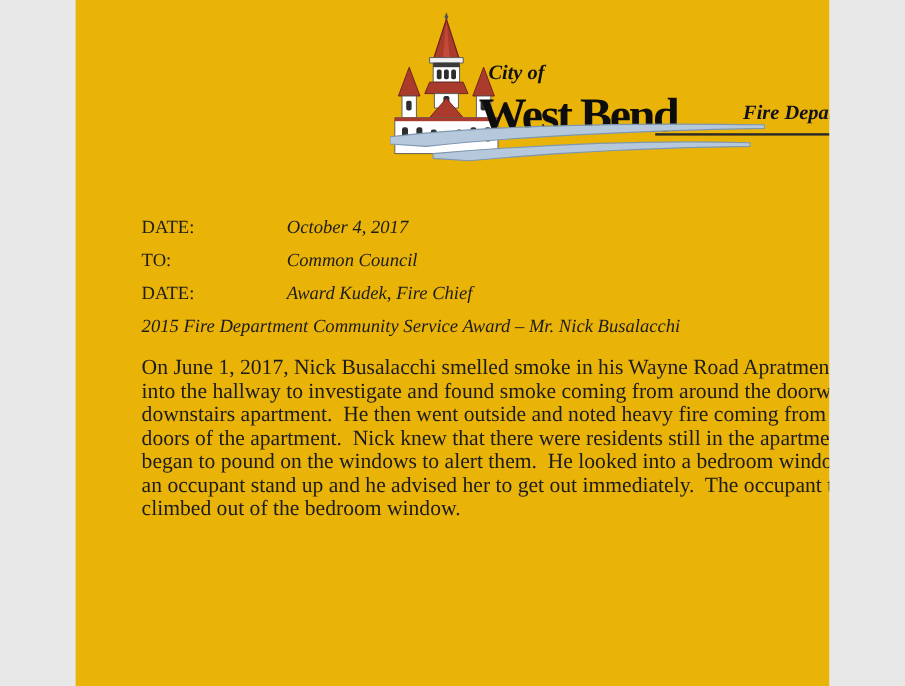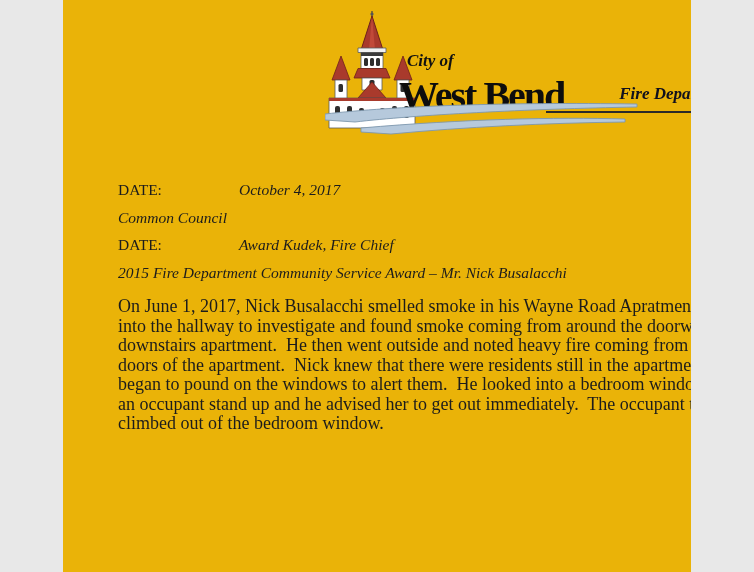--- a/index.html
+++ b/index.html
@@ -146,20 +146,21 @@
   <div class="dept-block">
     <span class="dept-label">Fire Department</span>
   </div>
 
   <div class="memo-fields">
     <div class="memo-row">
       <span class="memo-label">DATE:</span>
       <span class="memo-value">October 4, 2017</span>
     </div>
     <div class="memo-row">
+      <span class="memo-label">TO:</span>
       <span class="memo-value">Common Council</span>
     </div>
     <div class="memo-row">
       <span class="memo-label">DATE:</span>
       <span class="memo-value">Award Kudek, Fire Chief</span>
     </div>
     <div class="memo-row">
       <span class="memo-value">2015 Fire Department Community Service Award – Mr. Nick Busalacchi</span>
     </div>
   </div>

